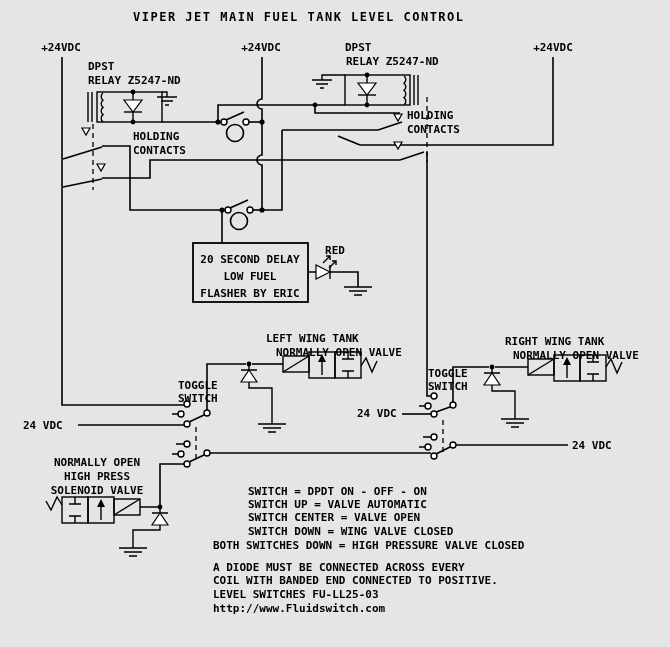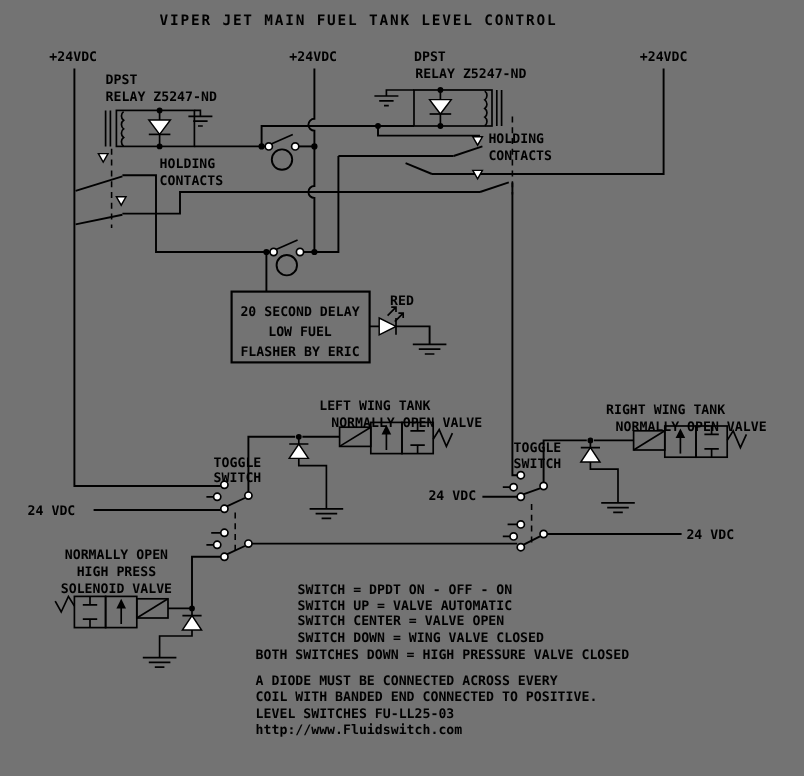--- a/index.html
+++ b/index.html
@@ -1,16 +1,16 @@
 <!DOCTYPE html>
 <html><head>
 <meta charset="utf-8">
 <style>
   html,body{margin:0;padding:0;background:#ffffff;}
-  .stage{position:relative;width:670px;height:647px;background:#737373;overflow:hidden;}
+  .stage{position:relative;width:670px;height:647px;background:#e5e5e5;overflow:hidden;}
   .t{font-family:"DejaVu Sans Mono",monospace;font-size:11px;font-weight:bold;fill:#000;}
   .title{font-size:12px;letter-spacing:1.5px;}
   .mid{text-anchor:middle;}
   svg{display:block;}
   path,rect.box,polyline{fill:none;stroke:#000;}
   .w{stroke-width:1.6;}
   .s{stroke-width:1.4;}
   .dash{stroke-width:1.3;stroke-dasharray:5,4;}
   circle.term{fill:#fff;stroke:#000;stroke-width:1.4;}
   circle.float{fill:none;stroke:#000;stroke-width:1.6;}

